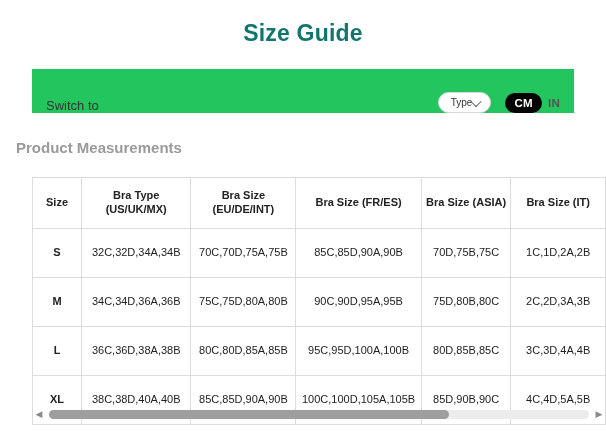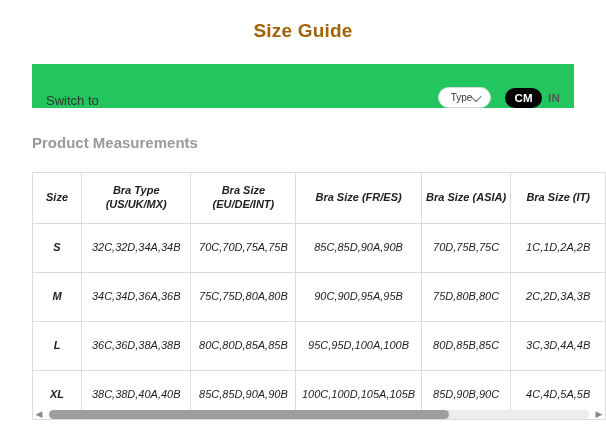--- a/index.html
+++ b/index.html
@@ -10,23 +10,23 @@
     width: 606px;
     height: 431px;
     background: #ffffff;
     font-family: "Liberation Sans", sans-serif;
     color: #222222;
     overflow: hidden;
     position: relative;
   }
   .page-title {
     text-align: center;
-    font-size: 19px;
-    font-weight: bold;
-    color: #a16207;
+    font-size: 23px;
+    font-weight: bold;
+    color: #0f766e;
     margin-top: 20px;
     letter-spacing: 0.2px;
   }
   .switch-bar {
     margin: 22px 32px 0 32px;
     height: 44px;
     background: #22c55e;
     display: flex;
     align-items: flex-end;
     padding: 0 14px;
@@ -69,42 +69,41 @@
     cursor: pointer;
     letter-spacing: 0.3px;
   }
   .unit.active {
     background: #000000;
     color: #ffffff;
     border-radius: 11px;
     padding: 4px 9px;
   }
   .tabs {
-    margin: 26px 32px 0 32px;
+    margin: 26px 32px 0 16px;
     display: flex;
     align-items: flex-end;
     gap: 30px;
   }
   .tab {
     font-size: 15px;
     font-weight: bold;
     color: #9a9a9a;
     cursor: pointer;
     padding-bottom: 3px;
   }
   .tab.active {
     color: #111111;
     border-bottom: 2px solid #111111;
   }
   .table-wrap {
     margin: 18px 0 0 32px;
     width: 574px;
     overflow: hidden;
     position: relative;
-    font-style: italic;
   }
   table {
     border-collapse: collapse;
     table-layout: fixed;
     font-size: 11px;
     color: #222222;
   }
   th, td {
     border: 1px solid #dcdcdc;
     text-align: center;

